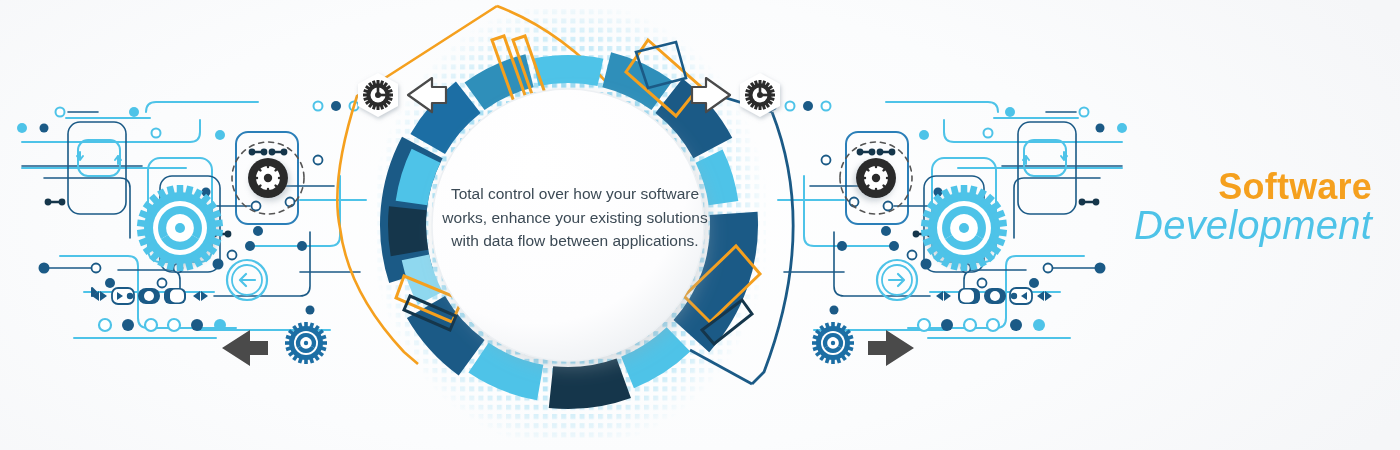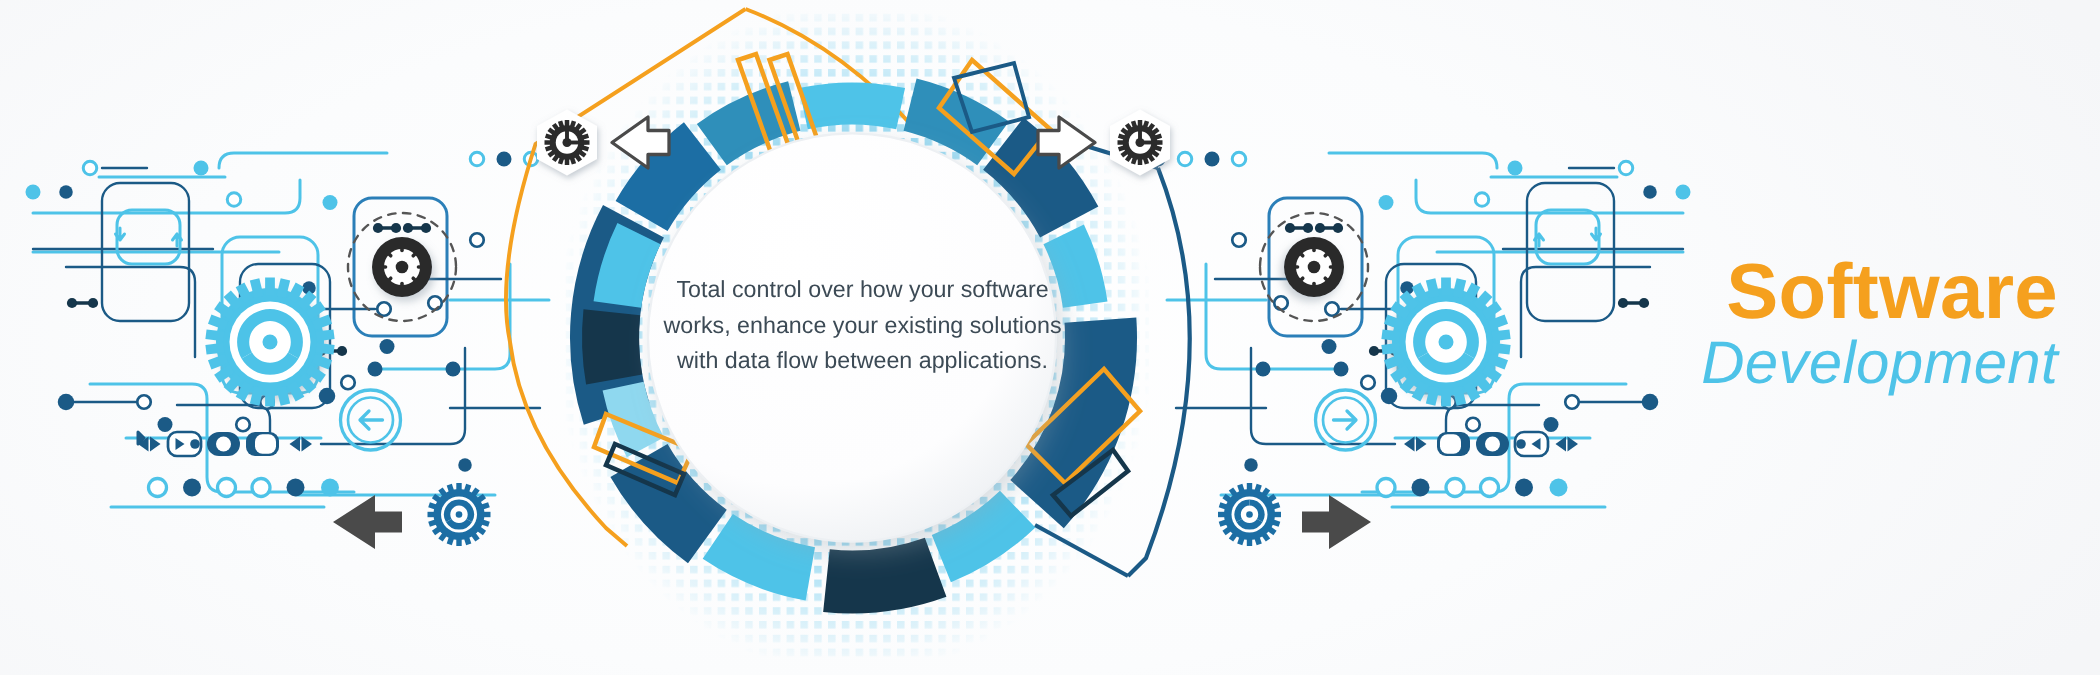--- a/index.html
+++ b/index.html
@@ -18,21 +18,21 @@
   .layer{position:absolute;left:0;top:0;width:1400px;height:450px;}
   svg.layer{display:block;}
 
   
   #headline{
     position:absolute;right:52px;top:168px;
     text-align:right;line-height:1.06;
     user-select:none;
   }
   #headline .ln1{
-    display:block;font-size:52px;font-weight:bold;
+    display:block;font-size:36px;font-weight:bold;
     color:#f5a01e;letter-spacing:.2px;
   }
   #headline .ln2{
     display:block;font-size:40px;font-weight:normal;
     color:#4ec3e8;letter-spacing:.2px;margin-top:-2px;font-style:italic;
   }
 
   
   #disc-text{
     position:absolute;left:430px;top:182px;width:290px;

